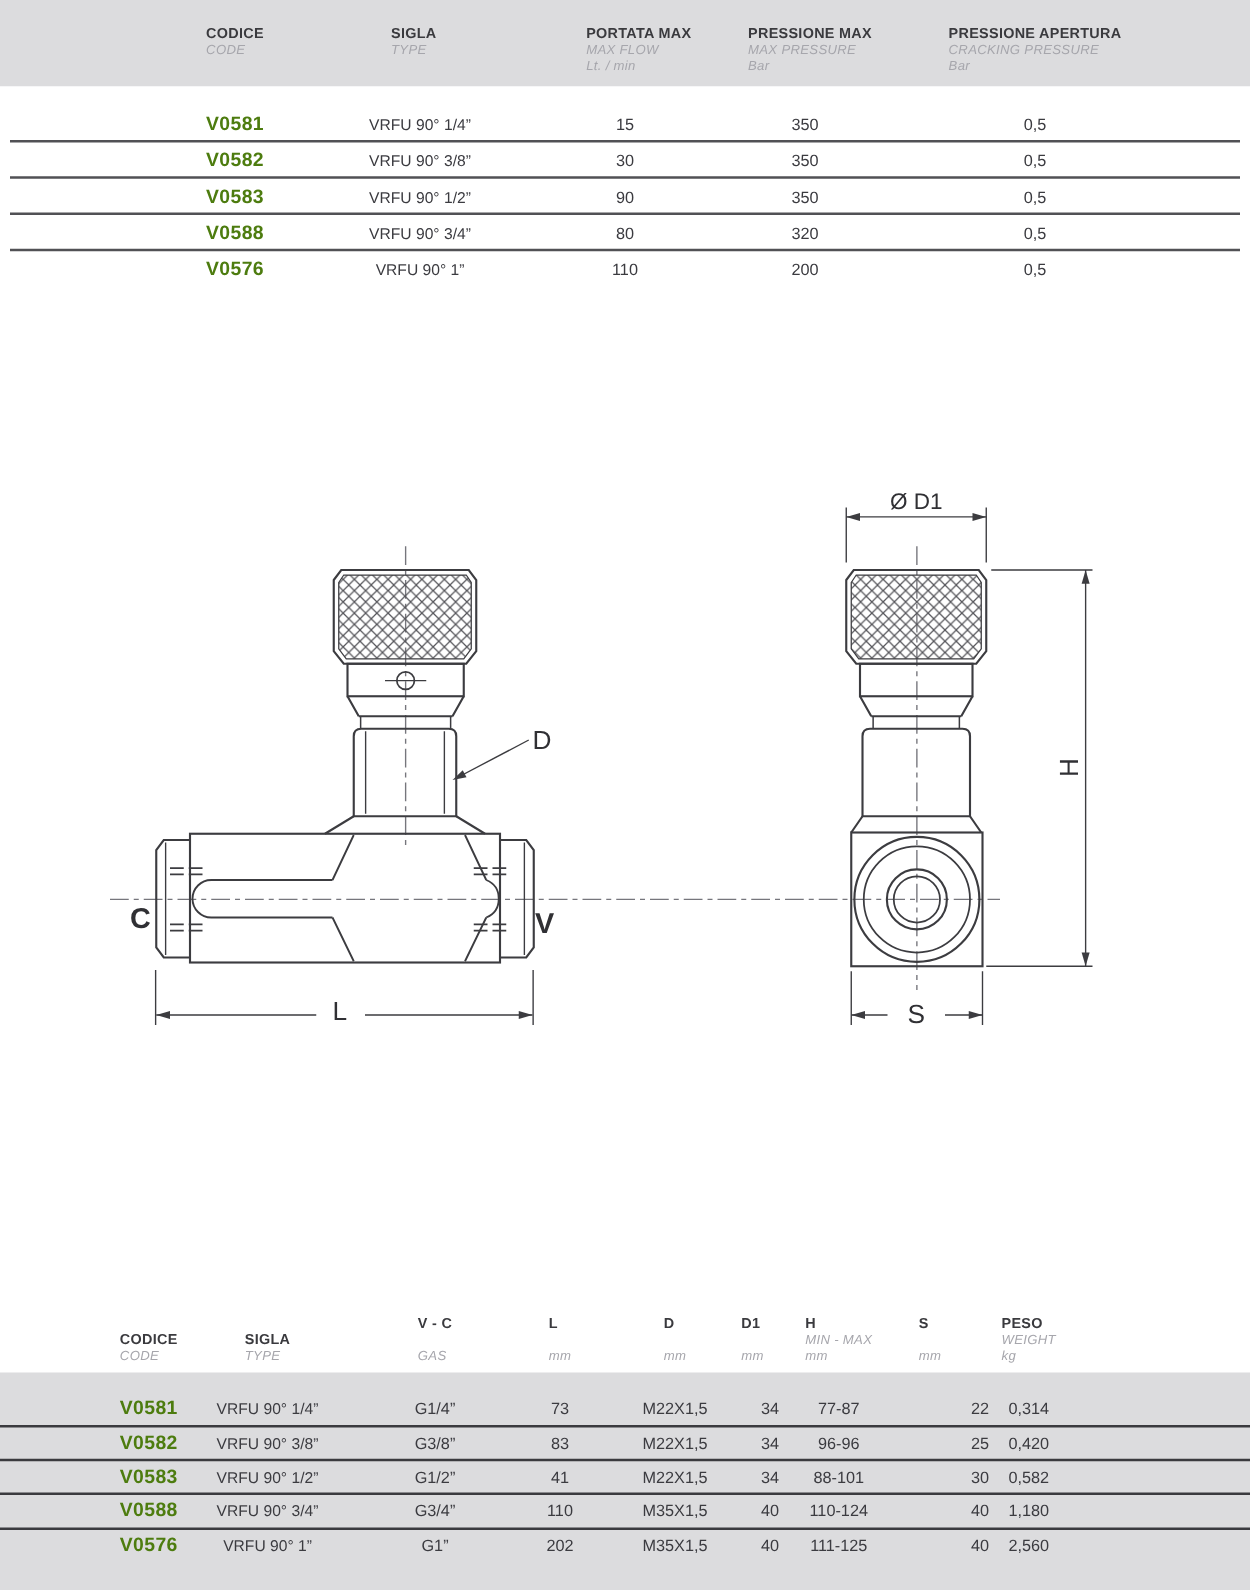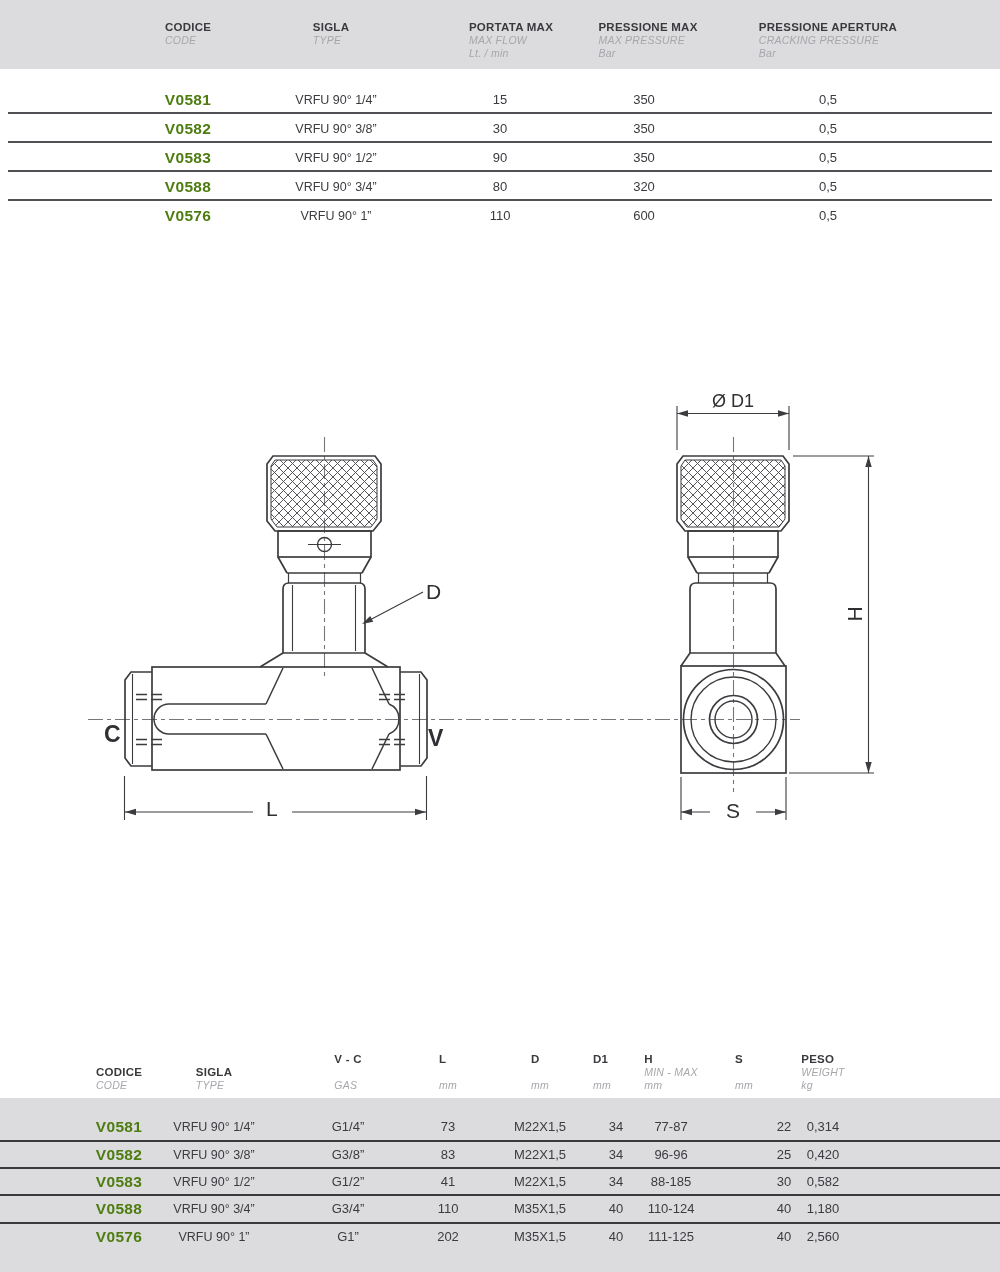--- a/index.html
+++ b/index.html
@@ -87,21 +87,21 @@
 
   <div class="tcell bold c1 tr4">V0588</div>
   <div class="tcell type c2 tr4">VRFU 90° 3/4”</div>
   <div class="tcell c3 tr4">80</div>
   <div class="tcell c4 tr4">320</div>
   <div class="tcell c5 tr4">0,5</div>
 
   <div class="tcell bold c1 tr5">V0576</div>
   <div class="tcell type c2 tr5">VRFU 90° 1”</div>
   <div class="tcell c3 tr5">110</div>
-  <div class="tcell c4 tr5">600</div>
+  <div class="tcell c4 tr5">200</div>
   <div class="tcell c5 tr5">0,5</div>
 
   <div class="sep" style="top:112px"></div>
   <div class="sep" style="top:141px"></div>
   <div class="sep" style="top:170px"></div>
   <div class="sep" style="top:199px"></div>
 
   <svg style="position:absolute;left:0;top:380px" width="1000" height="460" viewBox="0 380 1000 460">
     <defs>
       <pattern id="knurl" width="9" height="9" patternUnits="userSpaceOnUse">
@@ -280,21 +280,21 @@
   <div class="tcell b7 br2">96-96</div>
   <div class="tcell b8 br2">25</div>
   <div class="tcell b9 br2">0,420</div>
 
   <div class="tcell bold b1 br3">V0583</div>
   <div class="tcell type b2 br3">VRFU 90° 1/2”</div>
   <div class="tcell b3 br3">G1/2”</div>
   <div class="tcell b4 br3">41</div>
   <div class="tcell b5 br3">M22X1,5</div>
   <div class="tcell b6 br3">34</div>
-  <div class="tcell b7 br3">88-185</div>
+  <div class="tcell b7 br3">88-101</div>
   <div class="tcell b8 br3">30</div>
   <div class="tcell b9 br3">0,582</div>
 
   <div class="tcell bold b1 br4">V0588</div>
   <div class="tcell type b2 br4">VRFU 90° 3/4”</div>
   <div class="tcell b3 br4">G3/4”</div>
   <div class="tcell b4 br4">110</div>
   <div class="tcell b5 br4">M35X1,5</div>
   <div class="tcell b6 br4">40</div>
   <div class="tcell b7 br4">110-124</div>

